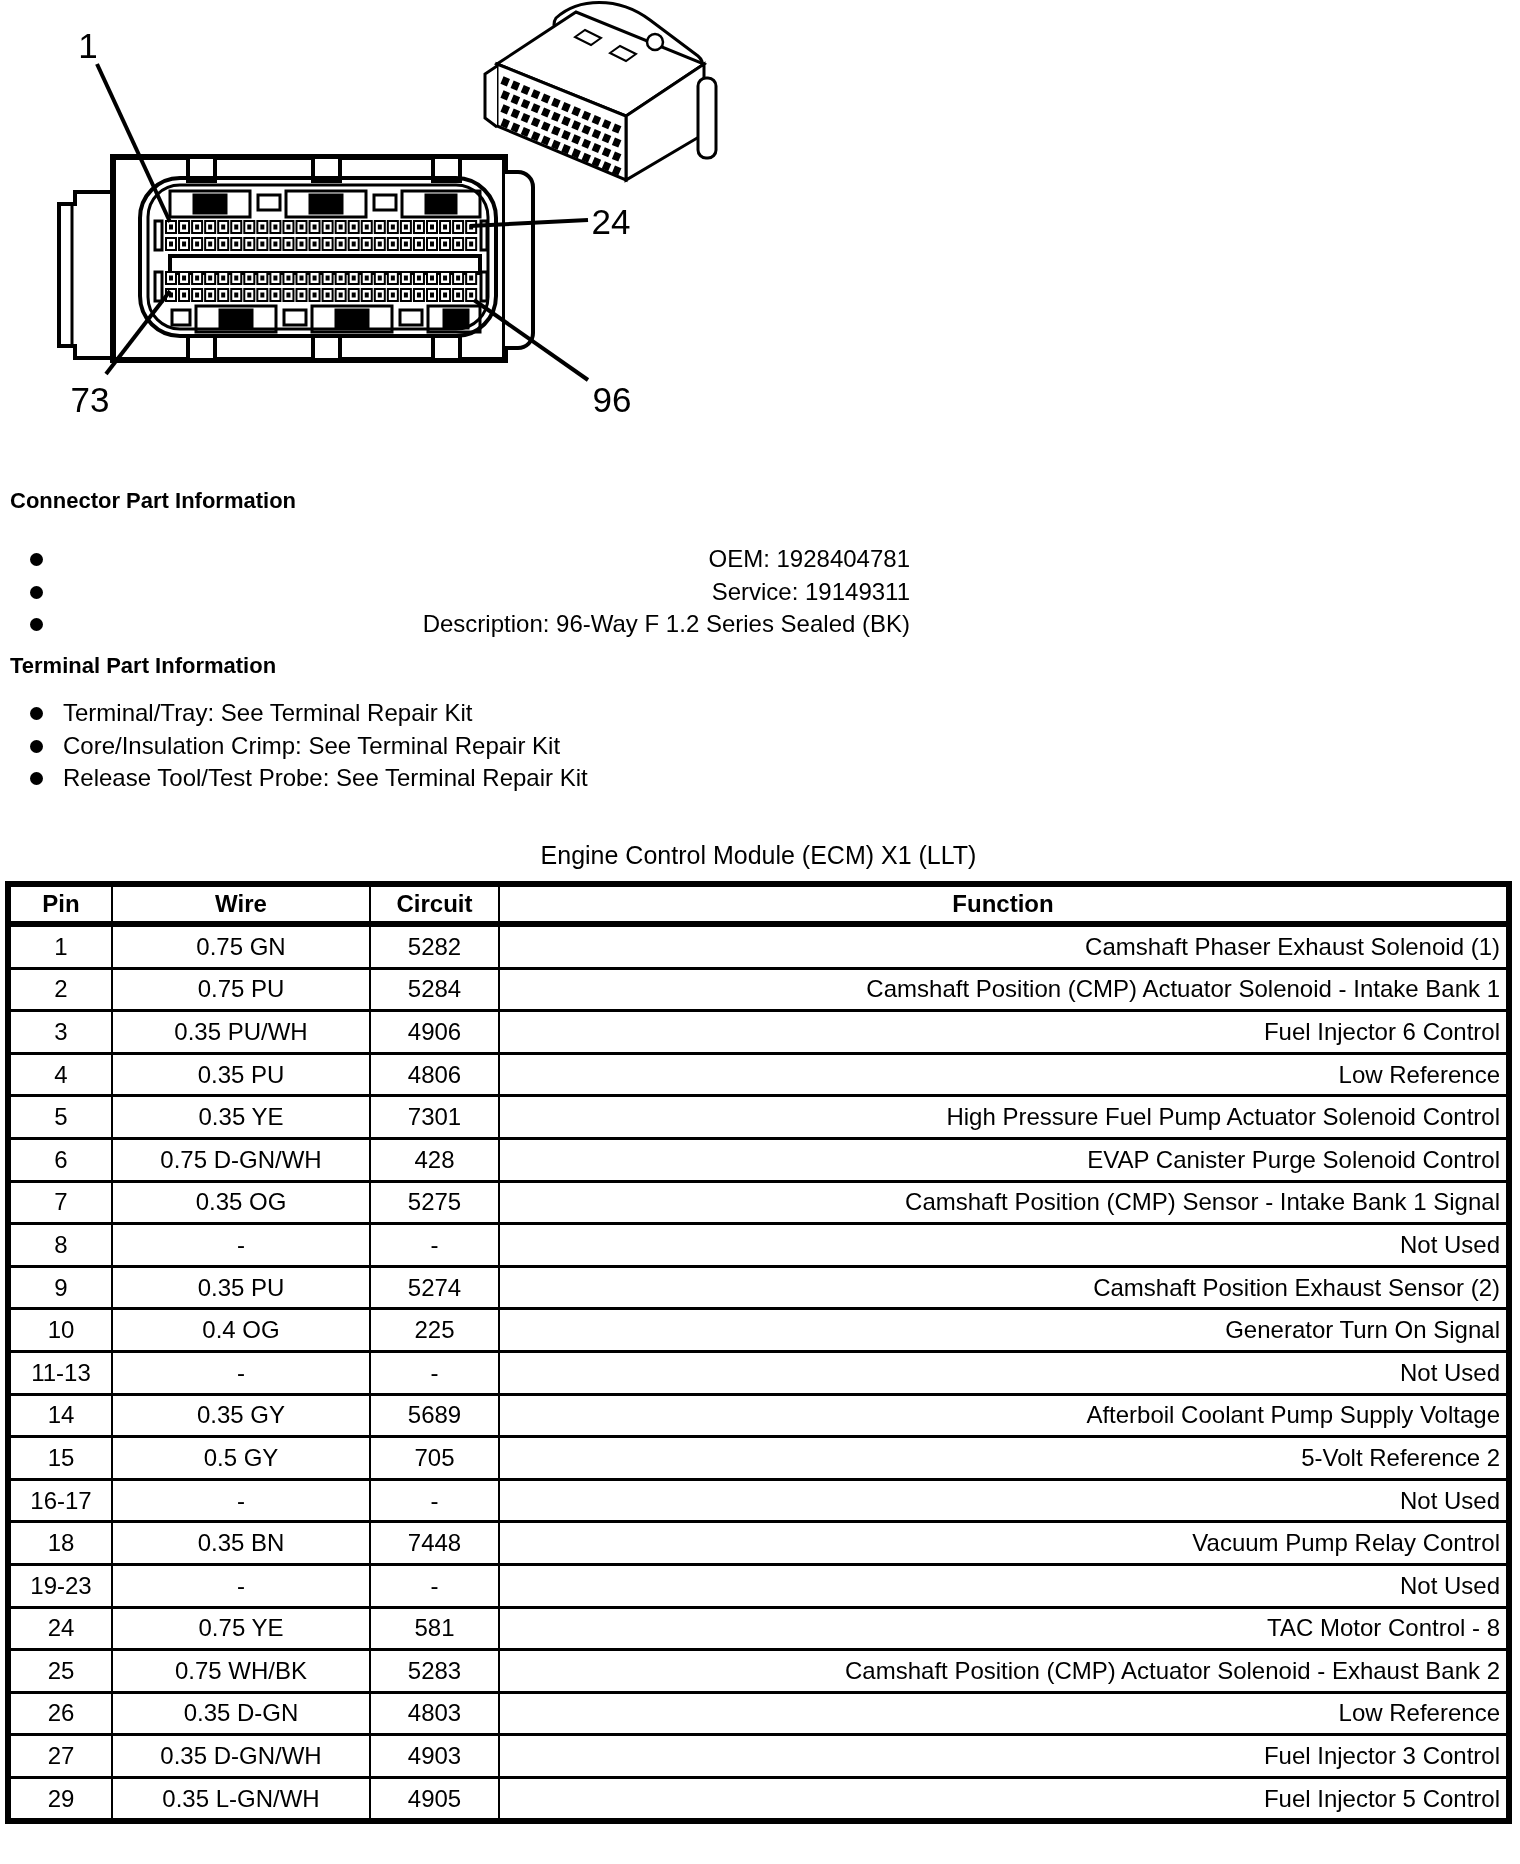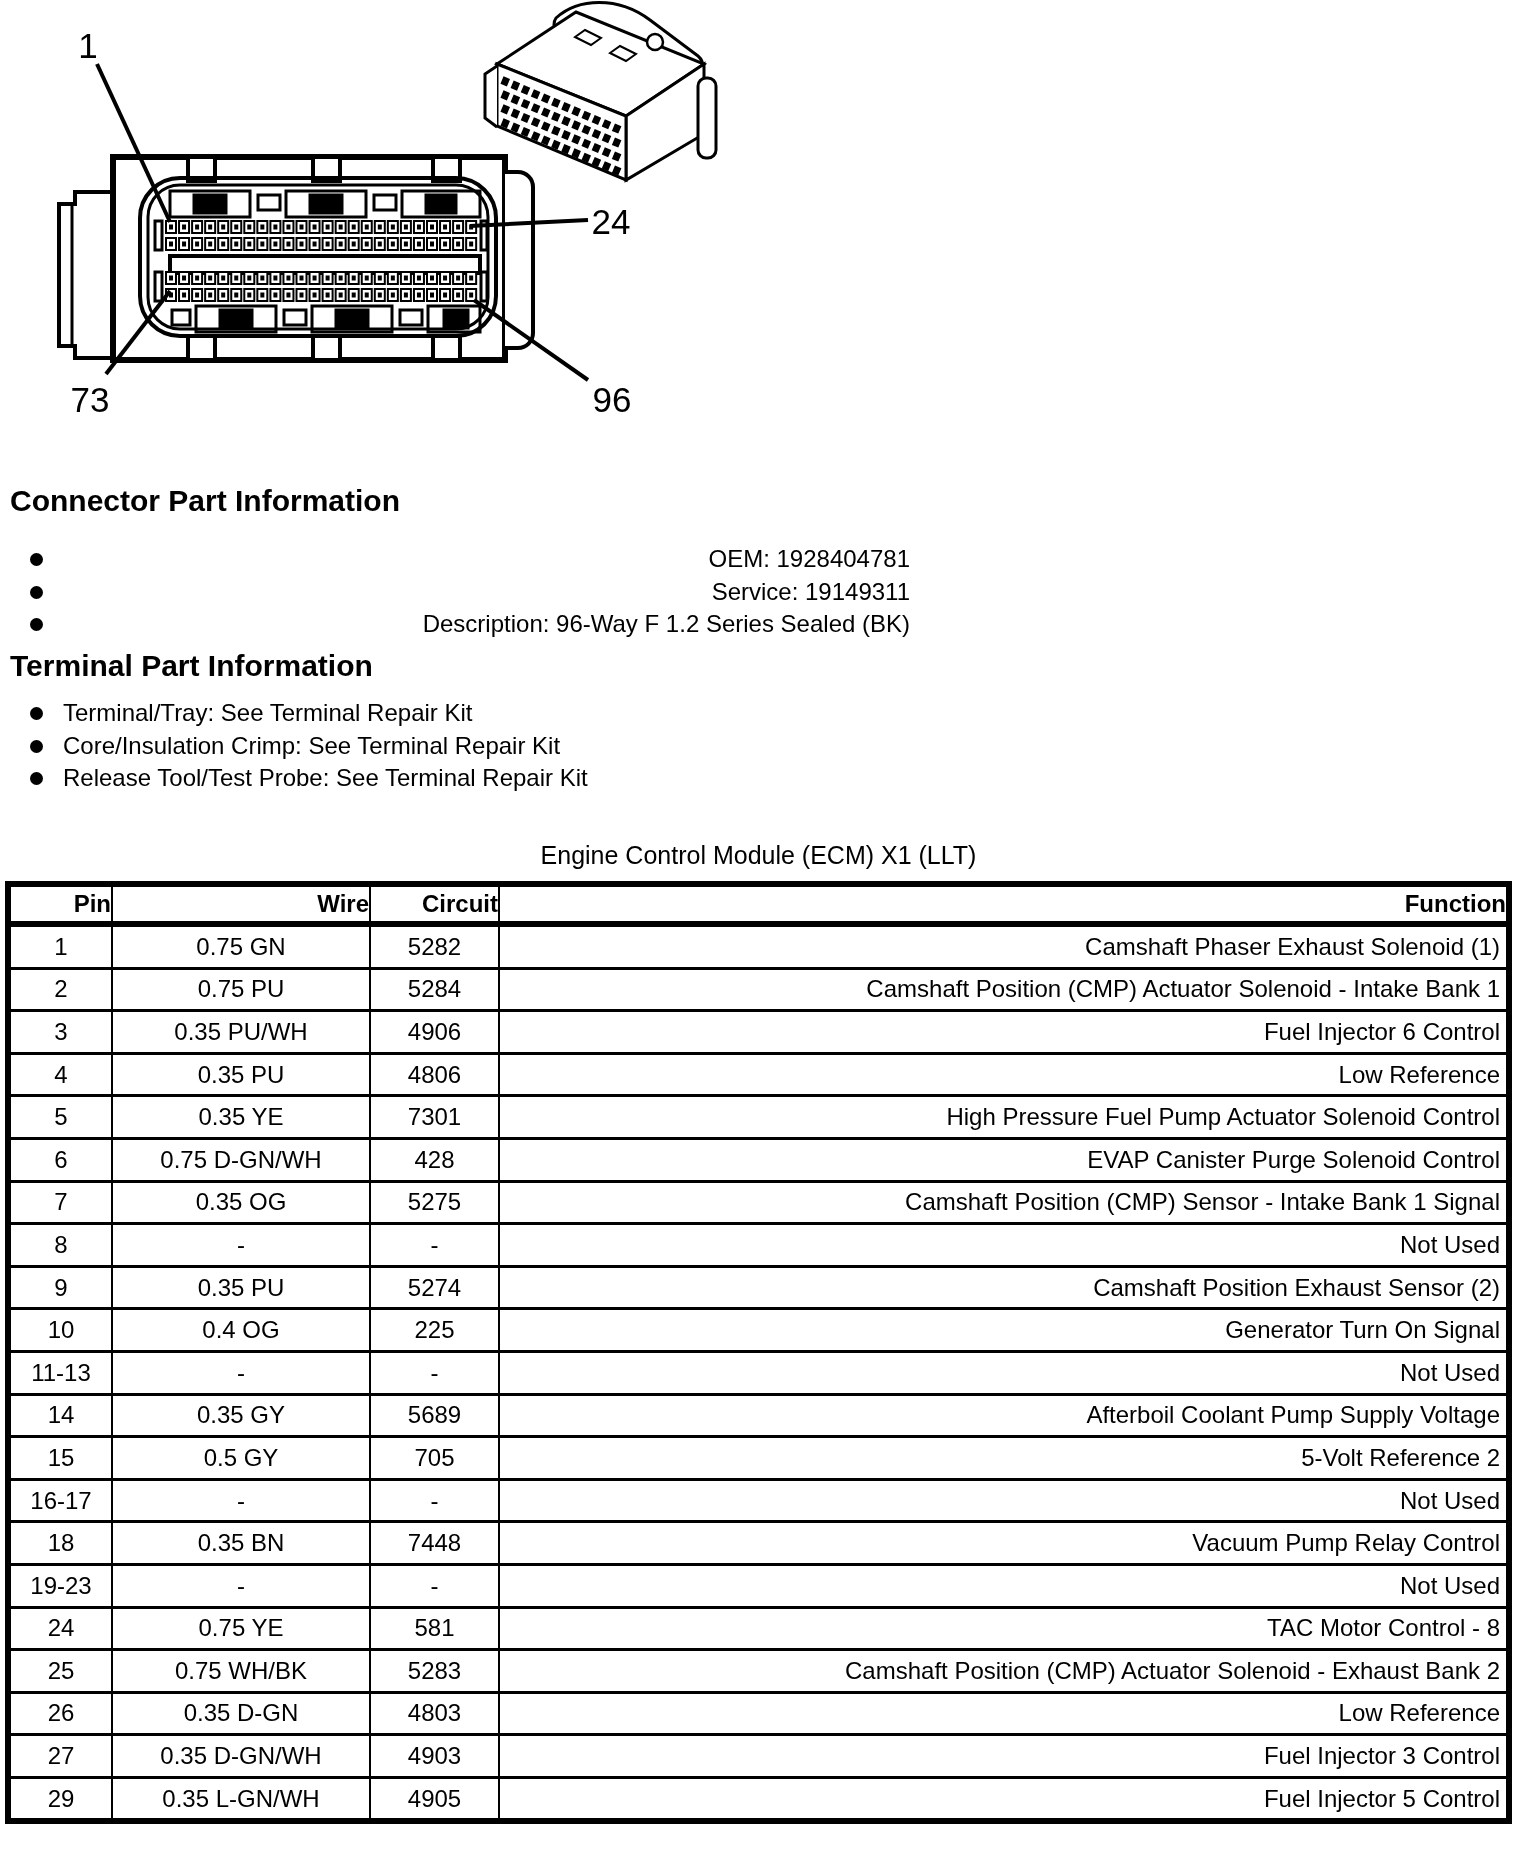--- a/index.html
+++ b/index.html
@@ -2,21 +2,21 @@
 <html><head>
 <meta charset="utf-8">
 <style>
   html,body{margin:0;padding:0;}
   body{
     width:1520px;height:1864px;position:relative;background:#ffffff;
     font-family:"Liberation Sans", sans-serif;color:#000;overflow:hidden;
   }
   svg{position:absolute;left:0;top:0;}
   .info-section{position:absolute;left:10px;width:900px;}
-  .info-section h3{margin:0;font-size:30px;font-weight:bold;line-height:33px;}
+  .info-section h3{margin:0;font-size:22px;font-weight:bold;line-height:33px;}
   .info-section ul{list-style:none;margin:0;padding:0;}
   .sec-connector ul{margin-top:26px;text-align:right;}
   .sec-terminal ul{margin-top:15px;}
   .info-section li{
     position:relative;padding-left:53px;font-size:24px;line-height:32.5px;
   }
   .info-section li::before{
     content:"";position:absolute;left:20px;top:10px;width:13px;height:13px;
     border-radius:50%;background:#000;
   }
@@ -24,21 +24,21 @@
     position:absolute;left:5px;top:841px;width:1507px;text-align:center;
     font-size:25px;font-weight:normal;
   }
   table.pinout{
     position:absolute;left:5px;top:881px;width:1507px;
     border-collapse:collapse;table-layout:fixed;
     border:6px solid #000;
   }
   table.pinout th{
     border:2px solid #000;border-top:6px solid #000;border-bottom:6px solid #000;
-    font-size:24px;font-weight:bold;height:34px;text-align:right;padding:0;
+    font-size:24px;font-weight:bold;height:34px;text-align:center;padding:0;
   }
   table.pinout td{
     border:2px solid #000;border-top:3px solid #000;border-bottom:3px solid #000;
     font-size:24px;height:39.6px;padding:0 6px;vertical-align:middle;
     white-space:nowrap;overflow:hidden;
   }
   td.c{text-align:center;}
   td.l{text-align:right;padding-left:8px;}
 </style>
 </head>

